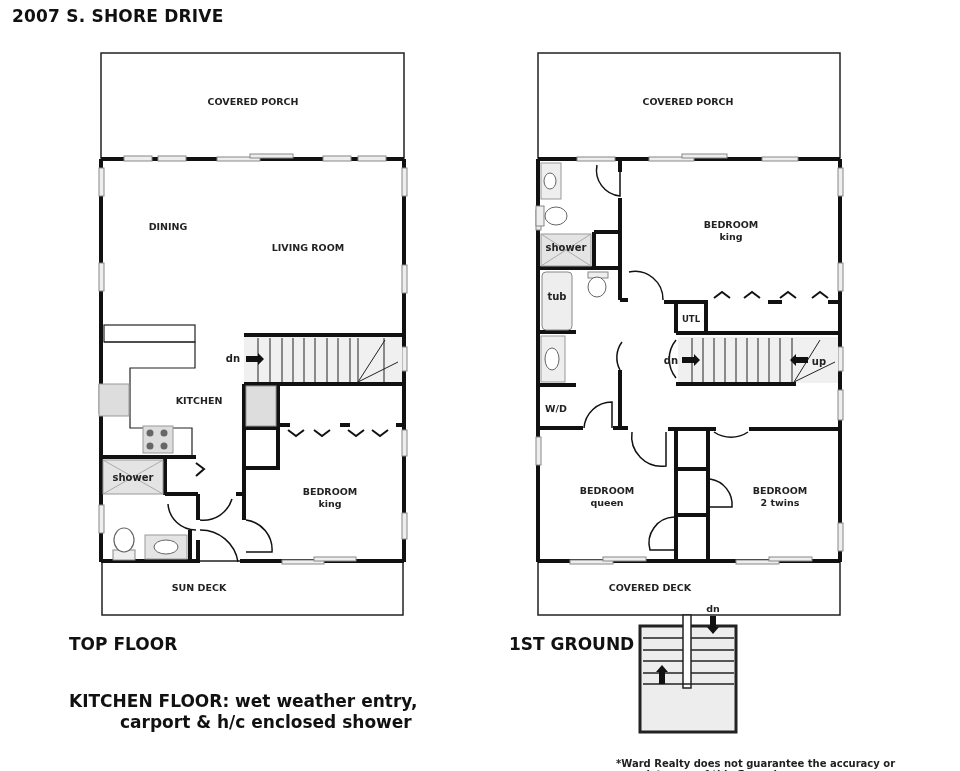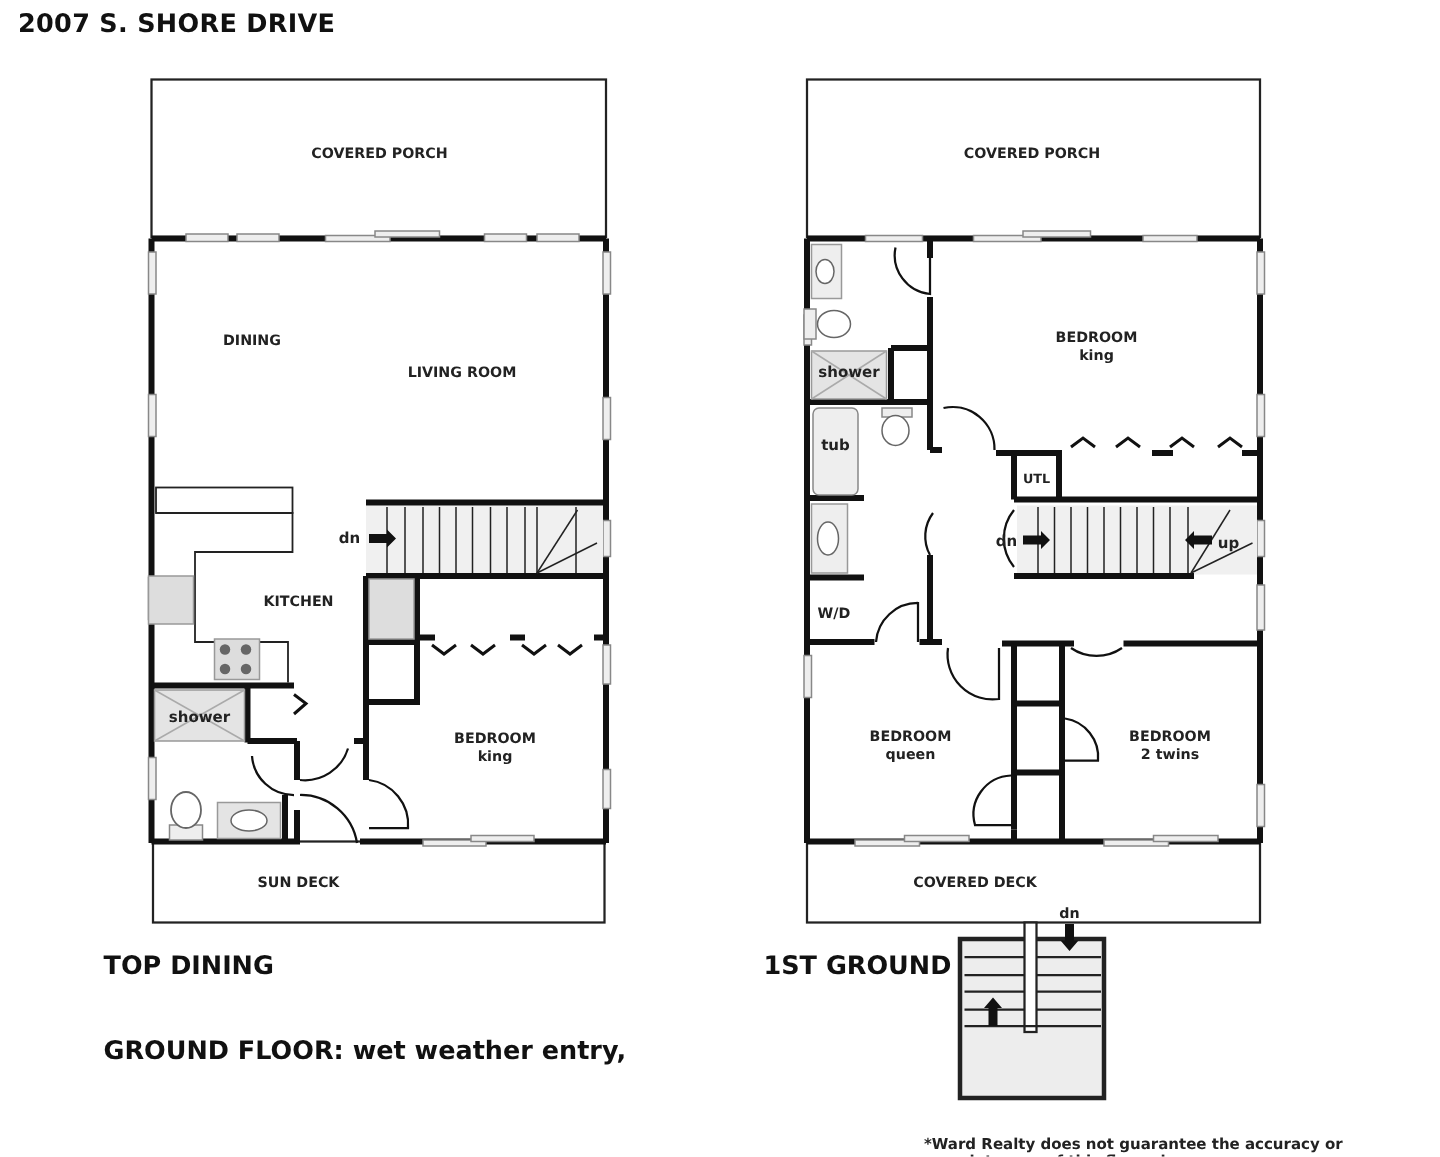--- a/index.html
+++ b/index.html
@@ -306,20 +306,21 @@
     <text x="819" y="365" font-size="10" text-anchor="middle">up</text>
     <text x="607" y="494" font-size="9.5" text-anchor="middle">BEDROOM</text>
     <text x="607" y="506" font-size="9.5" text-anchor="middle">queen</text>
     <text x="780" y="494" font-size="9.5" text-anchor="middle">BEDROOM</text>
     <text x="780" y="506" font-size="9.5" text-anchor="middle">2 twins</text>
     <text x="650" y="591" font-size="9.5" text-anchor="middle">COVERED DECK</text>
     <text x="713" y="612" font-size="9.5" text-anchor="middle">dn</text>
   </g>
 </svg>
 
-<div class="floor-label" style="left:69px;top:634px;">TOP DINING</div>
+<div class="floor-label" style="left:69px;top:634px;">TOP FLOOR</div>
 <div class="floor-label" style="left:509px;top:634px;">1ST GROUND</div>
 
 <div class="ground">
-  <span>GROUND FLOOR: wet weather entry,</span>
+  <span>KITCHEN FLOOR: wet weather entry,</span>
+  <span class="l2">carport &amp; h/c enclosed shower</span>
 </div>
 
 <div class="disclaimer">*Ward Realty does not guarantee the accuracy or completeness of this floor plan</div>
 
 </body></html>

